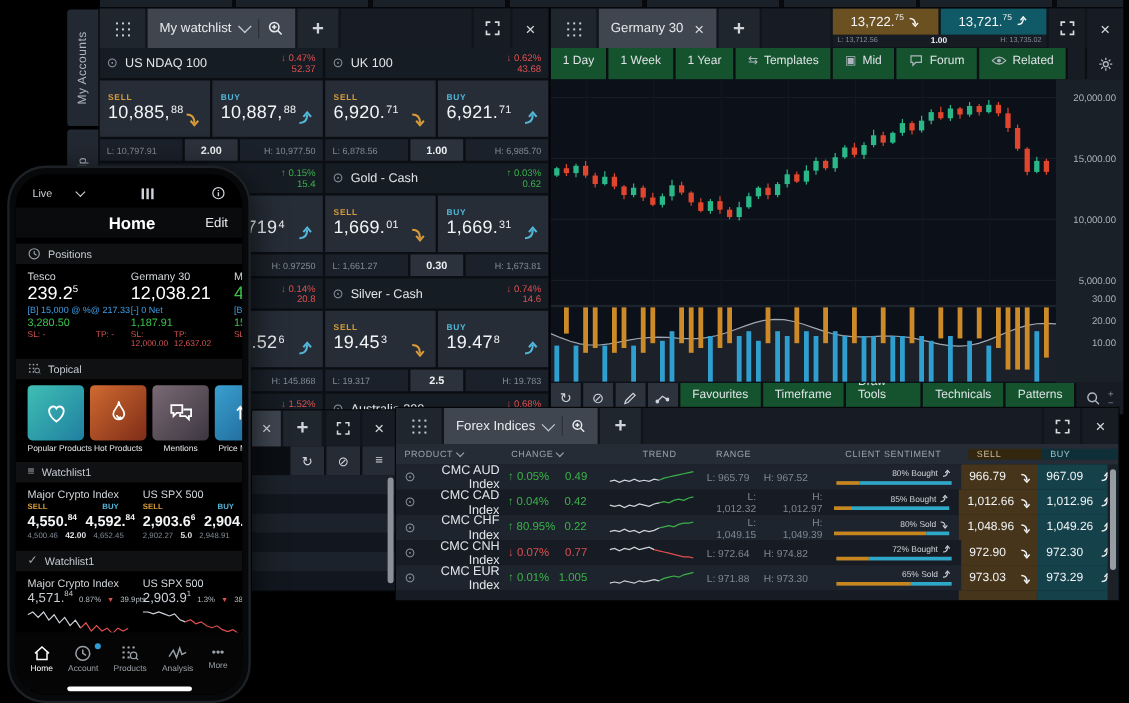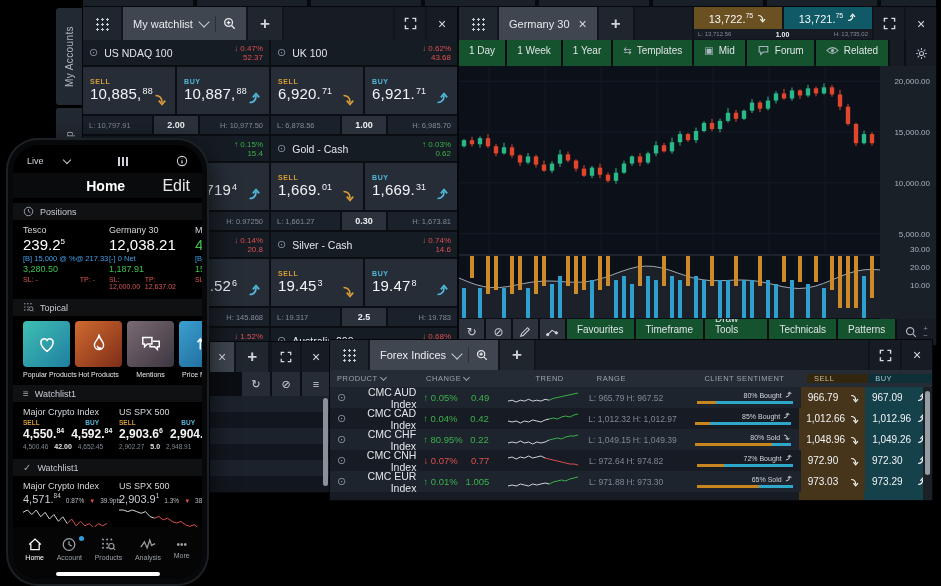--- a/index.html
+++ b/index.html
@@ -73,21 +73,21 @@
   .f-hdr{height:30px;}
   .f-thead{height:17px;display:flex;background:#262c35;font-size:7.5px;letter-spacing:.5px;color:#9aa3ad;align-items:center;}
   .f-thead .c{padding-left:7px;display:flex;align-items:center;gap:3px;}
   .th-sell{background:#32260f;color:#cdbd9a;} .th-buy{background:#0e2f37;color:#9fc6ce;}
   .f-row{height:21px;display:flex;align-items:stretch;font-size:10px;}
   .f-row:nth-child(odd){background:#1e242d;} .f-row:nth-child(even){background:#171c24;}
   .fc{display:flex;align-items:center;padding-left:7px;gap:5px;}
   .fc-prod{color:#e2e6ea;font-size:10.5px;}
   .fc-chg .pct{font-size:9.5px;} .fc-chg .val{margin-left:auto;margin-right:8px;font-size:9.5px;}
   .up .pct,.up .val{color:#3bb14a;} .down .pct,.down .val{color:#de5050;}
-  .fc-range{font-size:8.5px;color:#7e8893;gap:2px;}
+  .fc-range{font-size:8.5px;color:#7e8893;gap:12px;}
   .fc-sent{flex-direction:column;justify-content:center;align-items:flex-end;padding-right:8px;gap:2px;}
   .sent-lab{font-size:7px;color:#cfd5da;display:flex;gap:3px;align-items:center;}
   .sent-bar{width:96px;height:3px;background:#3a414b;display:flex;}
   .sent-bar .o{background:#c8871e;height:3px;} .sent-bar .cgn{background:#2da8c8;height:3px;}
   .fc-sell{background:#46351a;justify-content:space-between;padding:0 5px 0 7px;color:#f2f4f6;}
   .fc-buy{background:#15414b;justify-content:space-between;padding:0 5px 0 7px;color:#f2f4f6;}
   .f-scroll{position:absolute;right:0;top:47px;width:9px;height:113px;background:#1c2128;}
   .f-thumb{position:absolute;left:2px;top:4px;width:5px;height:84px;border-radius:3px;background:#969ca4;}
   
   .w-prod{width:88px;} .w-chg{width:82px;display:flex;} .w-trend{width:86px;justify-content:center;}
@@ -103,21 +103,21 @@
   .mp-thumb{position:absolute;right:2px;top:2px;width:5px;height:88px;border-radius:3px;background:#8a9199;}
   
   #phone{position:absolute;left:8px;top:140px;width:199px;height:444px;background:#07080a;
     border-radius:30px;box-shadow:0 0 0 2px #1d2125,0 8px 30px rgba(0,0,0,.8);z-index:10;overflow:hidden;}
   .scr{position:absolute;left:5px;top:5px;right:5px;bottom:5px;border-radius:26px;background:#000;overflow:hidden;}
   .st-row{height:24px;display:flex;align-items:center;padding:4px 14px 0;font-size:9px;color:#cfd4da;}
   .bars{display:flex;gap:1.5px;align-items:flex-end;margin:0 auto;}
   .bars i{width:2.5px;height:9px;background:#cfd4da;}
   .ph-hdr{height:25px;display:flex;align-items:center;padding:0 12px;background:#0a0b0d;}
   .ph-title{flex:1;text-align:center;font-size:14px;font-weight:bold;color:#fff;margin-left:24px;}
-  .ph-edit{font-size:16px;color:#e6e9ec;}
+  .ph-edit{font-size:11px;color:#e6e9ec;}
   .sec-h{height:17px;display:flex;align-items:center;gap:6px;padding:0 10px;margin-top:5px;color:#c6ccd3;font-size:9px;background:#101113;}
   .sec-h .sic{color:#9aa3ad;font-size:10px;}
   .cards{display:flex;gap:8px;padding:5px 0 4px 10px;overflow:hidden;}
   .poscard{min-width:78px;}
   .poscard .nm{font-size:9px;color:#d2d7db;}
   .poscard .pr{font-size:15px;color:#fff;margin-top:1px;}
   .poscard .pr sup{font-size:8px;}
   .poscard .pr.gn{color:#3bc24c;}
   .poscard .l2{font-size:7.5px;color:#3d9fe8;margin-top:1px;white-space:nowrap;}
   .poscard .l3{font-size:9px;color:#3bc24c;margin-top:1px;}

